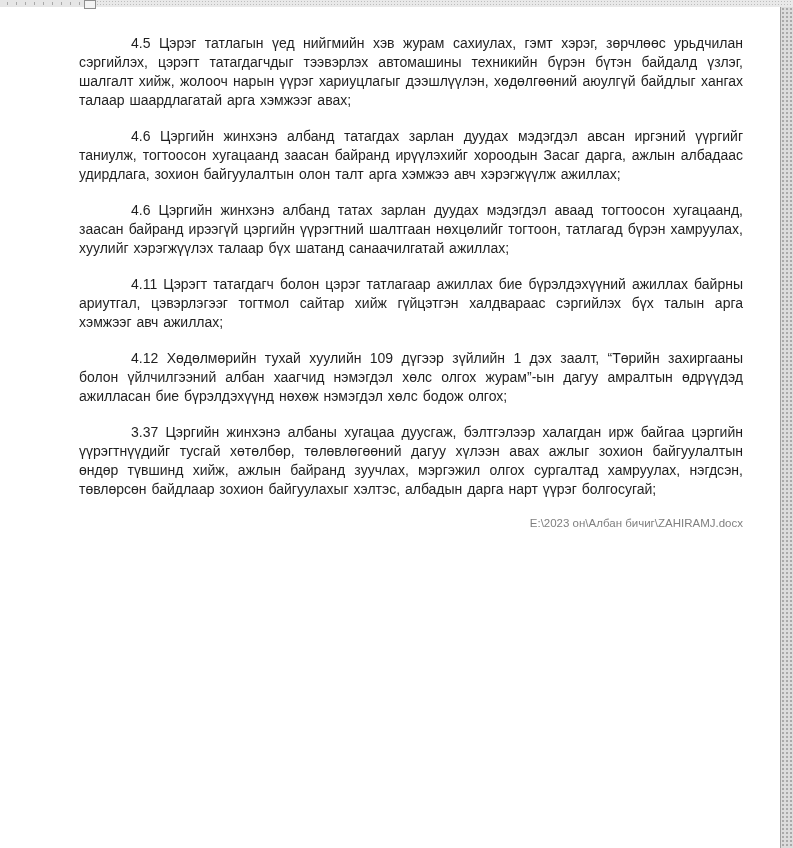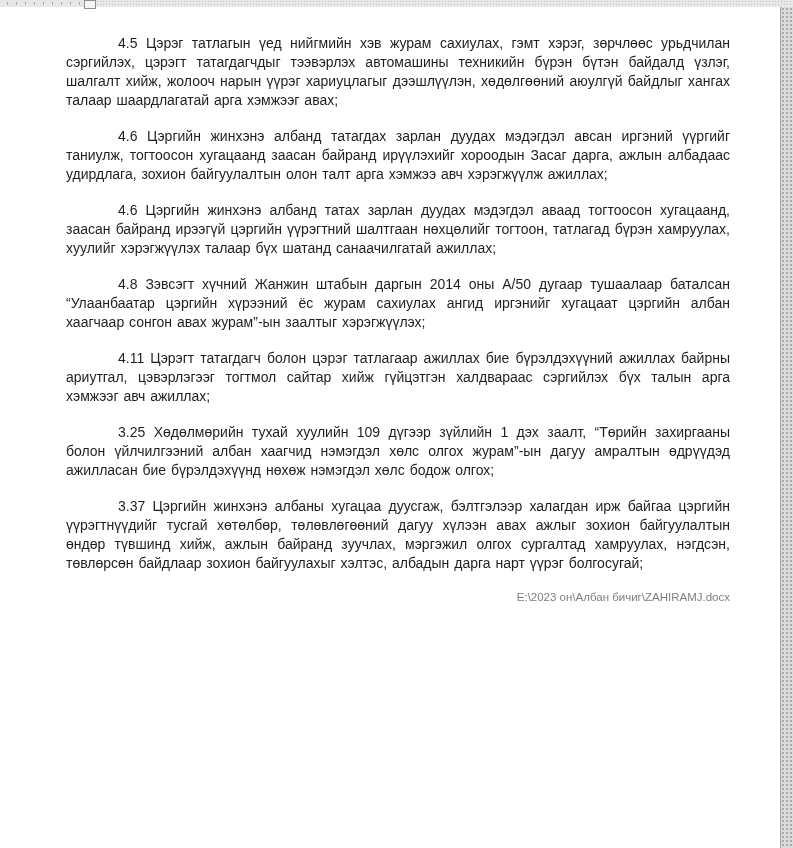--- a/index.html
+++ b/index.html
@@ -54,21 +54,21 @@
     background-image: radial-gradient(circle, #a9a9a9 0.8px, transparent 0.9px);
     background-size: 4px 4px;
     border-left: 1px solid #a0a0a0;
     box-sizing: border-box;
   }
 
   
   .page-content {
     position: absolute;
     top: 34px;
-    left: 66px;
+    left: 79px;
     width: 664px;
   }
   .para {
     margin: 0 0 17px 0;
     font-size: 14px;
     line-height: 19px;
     text-align: justify;
     text-align-last: left;
     text-indent: 52px;
     word-spacing: 1px;
@@ -92,24 +92,23 @@
 
 <div class="page-content">
   <div>
   <p class="para"><span>4.5</span> <span>Цэрэг татлагын үед нийгмийн хэв журам сахиулах, гэмт хэрэг, зөрчлөөс урьдчилан сэргийлэх, цэрэгт татагдагчдыг тээвэрлэх автомашины техникийн бүрэн бүтэн байдалд үзлэг, шалгалт хийж, жолооч нарын үүрэг хариуцлагыг дээшлүүлэн, хөдөлгөөний аюулгүй байдлыг хангах талаар шаардлагатай арга хэмжээг авах;</span></p>
 
   <p class="para"><span>4.6</span> <span>Цэргийн жинхэнэ албанд татагдах зарлан дуудах мэдэгдэл авсан иргэний үүргийг таниулж, тогтоосон хугацаанд заасан байранд ирүүлэхийг хороодын Засаг дарга, ажлын албадаас удирдлага, зохион байгуулалтын олон талт арга хэмжээ авч хэрэгжүүлж ажиллах;</span></p>
 
   <p class="para"><span>4.6</span> <span>Цэргийн жинхэнэ албанд татах зарлан дуудах мэдэгдэл аваад тогтоосон хугацаанд, заасан байранд ирээгүй цэргийн үүрэгтний шалтгаан нөхцөлийг тогтоон, татлагад бүрэн хамруулах, хуулийг хэрэгжүүлэх талаар бүх шатанд санаачилгатай ажиллах;</span></p>
 
 
-  <p class="para"><span>4.8</span> <span>Зэвсэгт хүчний Жанжин штабын даргын 2014 оны А/50 дугаар тушаалаар баталсан “Улаанбаатар цэргийн хүрээний ёс журам сахиулах ангид иргэнийг хугацаат цэргийн албан хаагчаар сонгон авах журам”-ын заалтыг хэрэгжүүлэх;</span></p>
 
 
 
   <p class="para"><span>4.11</span> <span>Цэрэгт татагдагч болон цэрэг татлагаар ажиллах бие бүрэлдэхүүний ажиллах байрны ариутгал, цэвэрлэгээг тогтмол сайтар хийж гүйцэтгэн халдвараас сэргийлэх бүх талын арга хэмжээг авч ажиллах;</span></p>
 
-  <p class="para"><span>3.25</span> <span>Хөдөлмөрийн тухай хуулийн 109 дүгээр зүйлийн 1 дэх заалт, “Төрийн захиргааны болон үйлчилгээний албан хаагчид нэмэгдэл хөлс олгох журам”-ын дагуу амралтын өдрүүдэд ажилласан бие бүрэлдэхүүнд нөхөж нэмэгдэл хөлс бодож олгох;</span></p>
+  <p class="para"><span>4.12</span> <span>Хөдөлмөрийн тухай хуулийн 109 дүгээр зүйлийн 1 дэх заалт, “Төрийн захиргааны болон үйлчилгээний албан хаагчид нэмэгдэл хөлс олгох журам”-ын дагуу амралтын өдрүүдэд ажилласан бие бүрэлдэхүүнд нөхөж нэмэгдэл хөлс бодож олгох;</span></p>
 
   <p class="para"><span>3.37</span> <span>Цэргийн жинхэнэ албаны хугацаа дуусгаж, бэлтгэлээр халагдан ирж байгаа цэргийн үүрэгтнүүдийг тусгай хөтөлбөр, төлөвлөгөөний дагуу хүлээн авах ажлыг зохион байгуулалтын өндөр түвшинд хийж, ажлын байранд зуучлах, мэргэжил олгох сургалтад хамруулах, нэгдсэн, төвлөрсөн байдлаар зохион байгуулахыг хэлтэс, албадын дарга нарт үүрэг болгосугай;</span></p>
 </div>
   <div class="footer-path">E:\2023 он\Албан бичиг\ZAHIRAMJ.docx</div>
 </div>
 
 </body></html>

